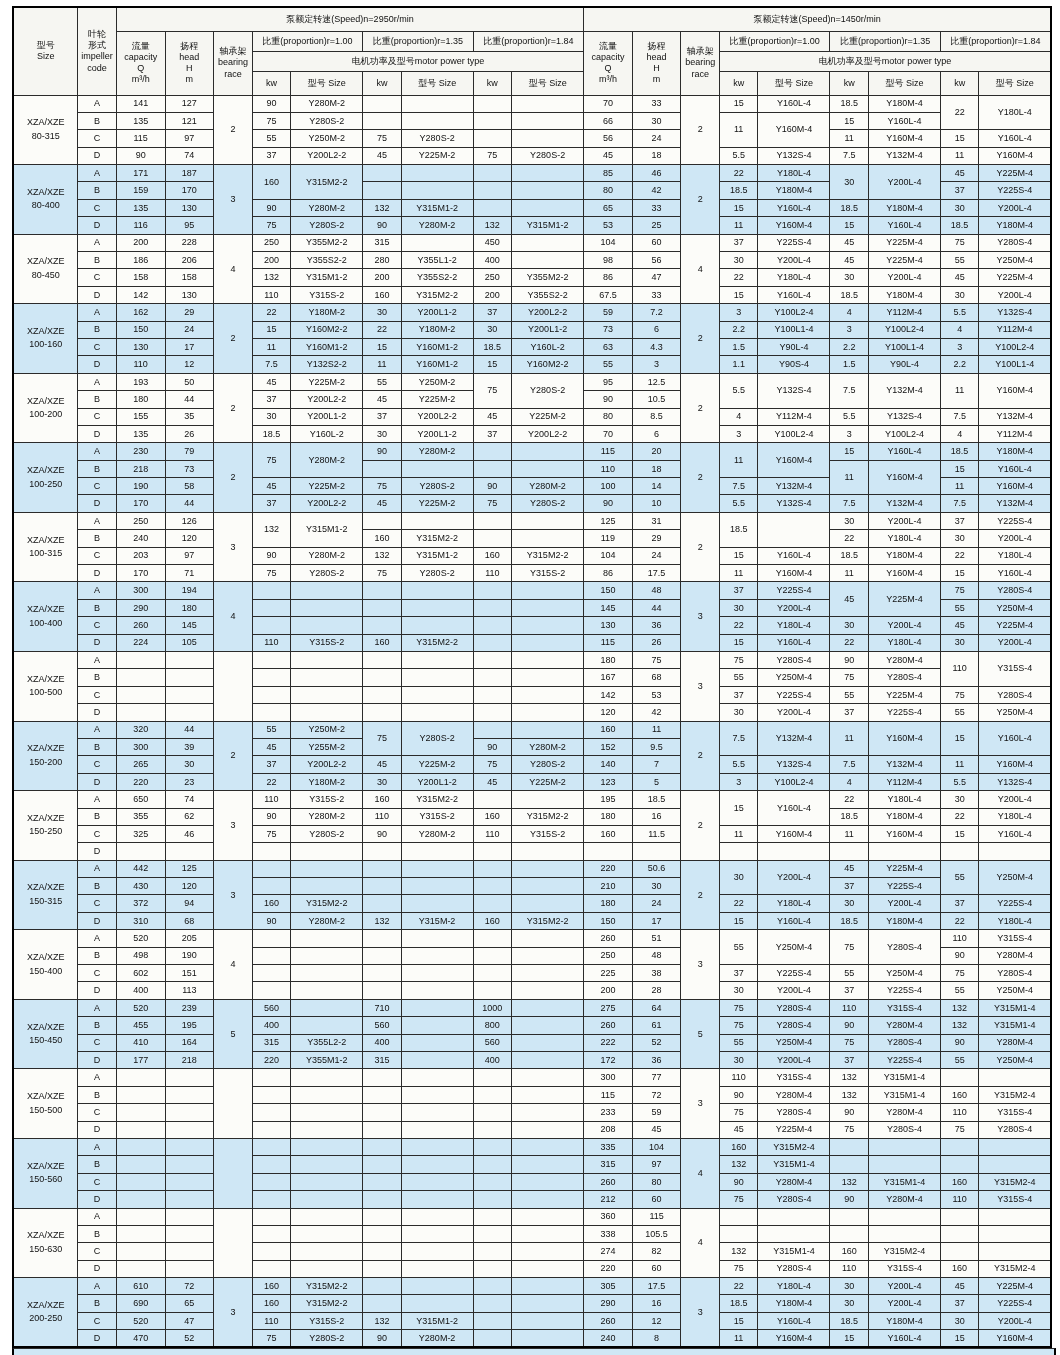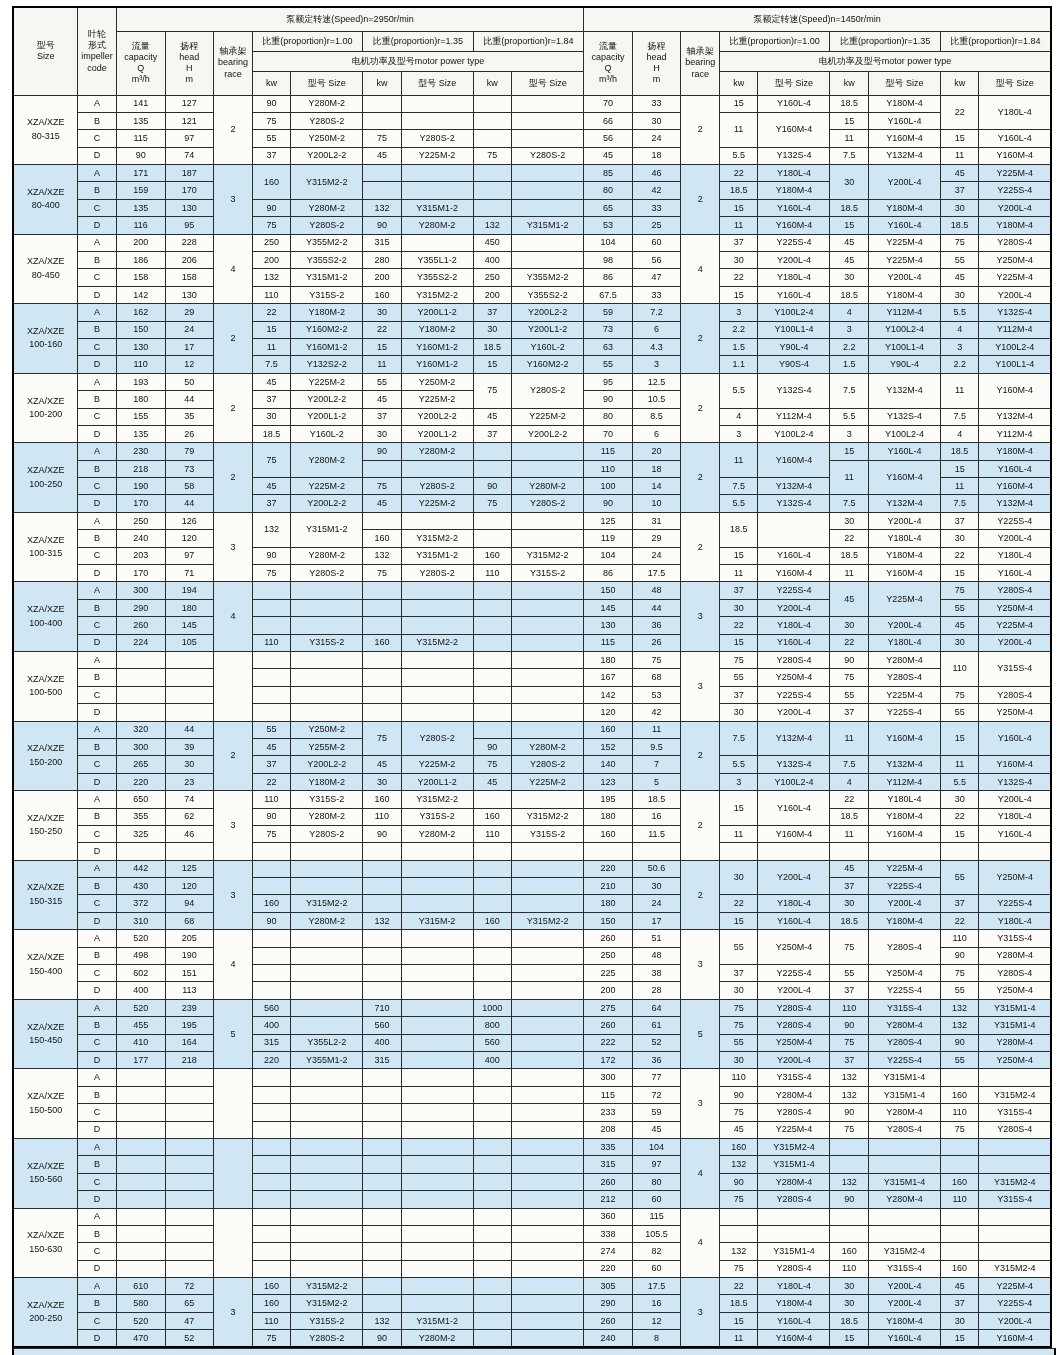--- a/index.html
+++ b/index.html
@@ -1434,21 +1434,21 @@
           <td rowspan="4">3</td>
           <td>22</td>
           <td>Y180L-4</td>
           <td>30</td>
           <td>Y200L-4</td>
           <td>45</td>
           <td>Y225M-4</td>
         </tr>
         <tr class="b">
           <td>B</td>
-          <td>580</td>
+          <td>690</td>
           <td>65</td>
           <td>160</td>
           <td>Y315M2-2</td>
           <td></td>
           <td></td>
           <td></td>
           <td></td>
           <td>290</td>
           <td>16</td>
           <td>18.5</td>

